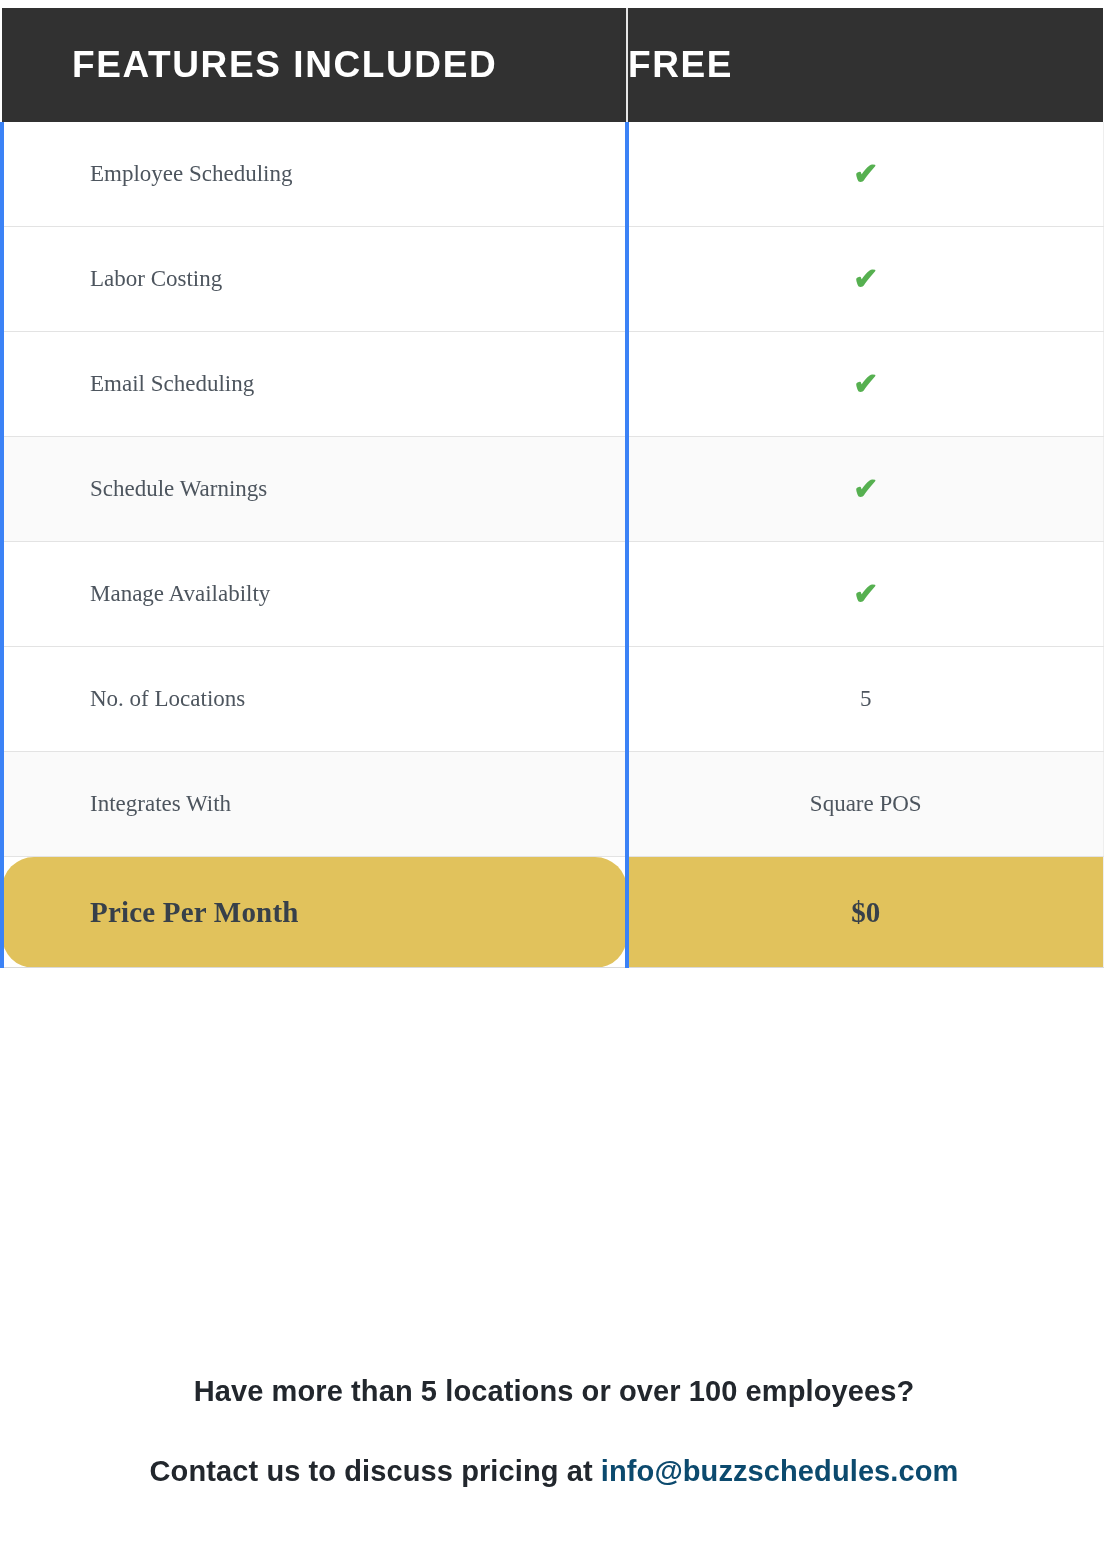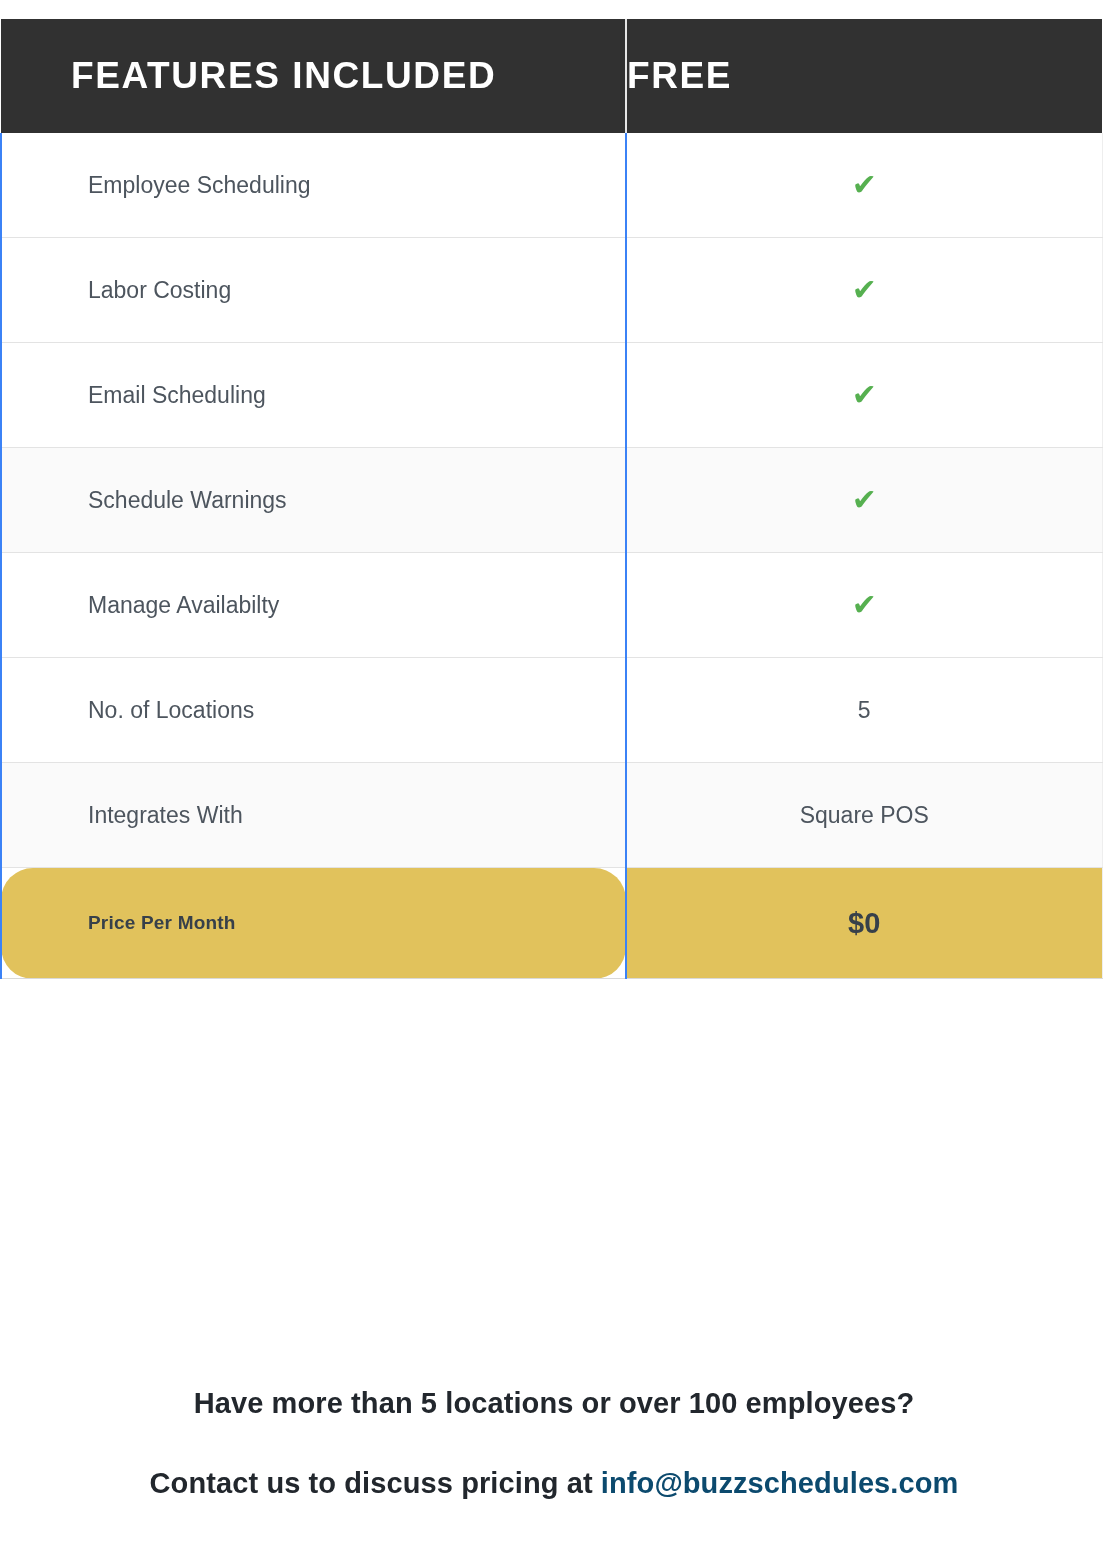--- a/index.html
+++ b/index.html
@@ -18,21 +18,21 @@
   .page {
     position: relative;
     width: 1108px;
     height: 1549px;
   }
 
   
   .pricing-table {
     position: absolute;
     left: 0px;
-    top: 19px;
+    top: 8px;
     width: 1101px;
     border-collapse: collapse;
     table-layout: fixed;
   }
 
   .pricing-table col.col-feature { width: 625px; }
   .pricing-table col.col-plan    { width: 476px; }
 
   
   .thead-row th {
@@ -63,22 +63,23 @@
 
   
   .pricing-table tbody td {
     height: 82px;
     padding: 11px;
     vertical-align: middle;
     font-size: 23px;
     font-weight: 400;
     color: #4d555e;
     border-bottom: 1px solid #e3e3e3;
-    border-left: 2px solid #3b82f6;
+    border-left: 4px solid #3b82f6;
     border-right: 1px solid #eeeeee;
+    font-family: Liberation Serif, serif;
   }
   .pricing-table tbody tr.row-odd td { background: #ffffff; }
   .pricing-table tbody tr.row-even td { background: #fafafa; }
 
   .cell-feature {
     text-align: left;
     padding-left: 86px !important;
   }
   .cell-value {
     text-align: center;
@@ -94,21 +95,21 @@
 
   
   tr.price-row td {
     background: #e1c25c !important;
     color: #37404a;
     font-weight: 700;
     height: 88px;
     border-bottom: 1px solid #d9d9d9;
   }
   tr.price-row td.cell-feature {
-    font-size: 19px;
+    font-size: 29px;
     padding-left: 86px !important;
     letter-spacing: 0.2px;
     border-radius: 32px;
   }
   tr.price-row td.cell-value {
     font-size: 29px;
   }
 
   
   .contact-block {
@@ -116,21 +117,21 @@
     left: 0;
     top: 1375px;
     width: 1108px;
     text-align: center;
   }
   .contact-line {
     font-size: 29px;
     font-weight: 700;
     color: #22272d;
     letter-spacing: 0.1px;
-    margin: 12px;
+    margin: 0;
   }
   .contact-line.line-1 { margin-bottom: 47px; }
   .contact-email {
     color: #0c4a6e;
     font-weight: 700;
     text-decoration: none;
   }
 </style>
 </head>
 <body>

